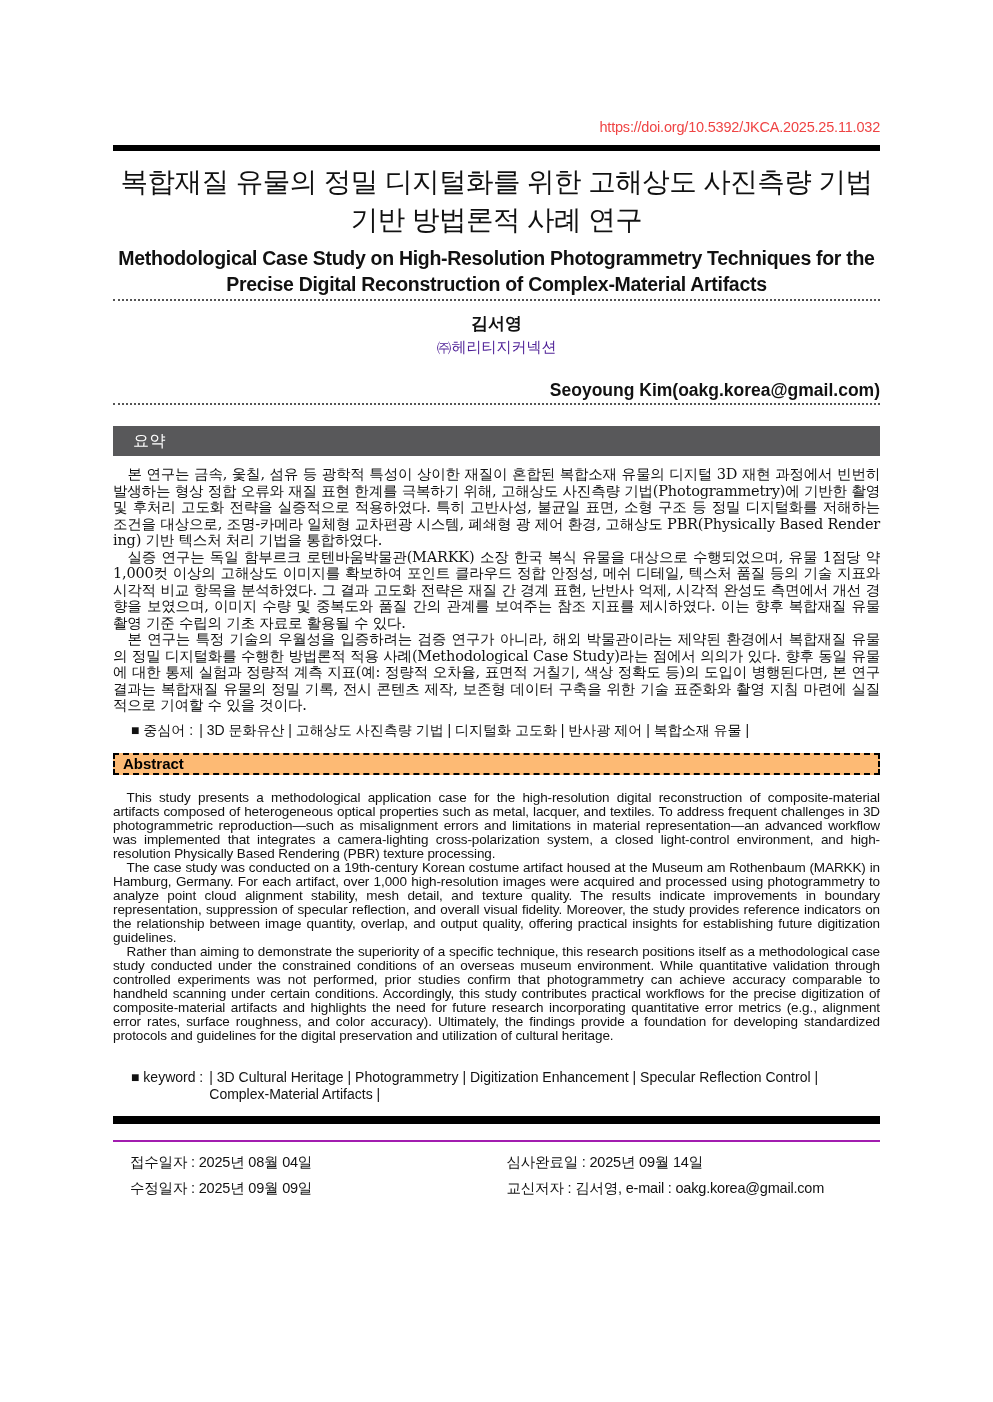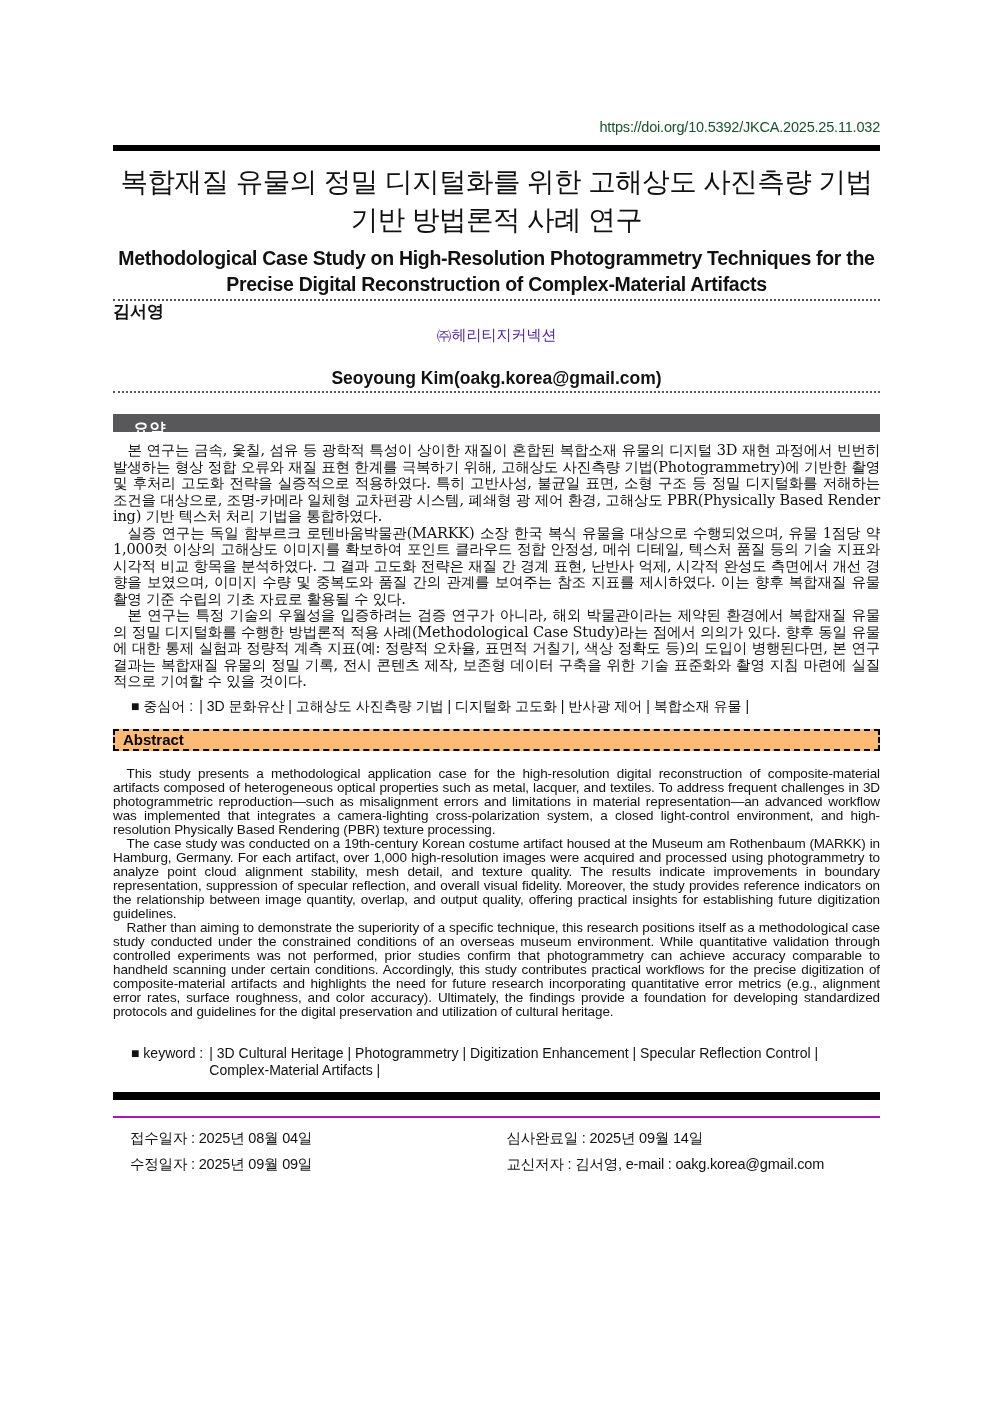--- a/index.html
+++ b/index.html
@@ -14,21 +14,21 @@
     overflow:hidden;
   }
   .sans{font-family:"Liberation Sans","DejaVu Sans",sans-serif;}
   .serif{font-family:"DejaVu Serif","Liberation Serif",serif;}
 
   .doi{
     margin-top:118px;
     text-align:right;
     font-size:14.5px;line-height:18px;
     letter-spacing:-0.2px;
-    color:#14532d;
+    color:#ef4444;
   }
   .rule-thick-top{margin-top:9px;height:6px;background:#000;}
   .rule-thick-bottom{margin-top:13px;height:8px;background:#000;}
 
   .title-ko{
     margin:12px 0 0 0;
     text-align:center;
     font-size:27.5px;line-height:38px;
     font-weight:normal;letter-spacing:-0.5px;
   }
@@ -36,28 +36,28 @@
     margin:6px 0 0 0;
     text-align:center;
     font-size:19.5px;line-height:26px;
     font-weight:bold;letter-spacing:-0.3px;
   }
   .dotted{
     margin-top:2px;
     border-top:2px dotted #555;
     height:0;
   }
-  .author-name{font-size:17px;line-height:22px;font-weight:bold;}
+  .author-name{margin-top:12px;text-align:center;font-size:17px;line-height:22px;font-weight:bold;}
   .author-affil{margin-top:2px;text-align:center;font-size:15px;line-height:20px;color:#4c1d95;}
-  .author-email{margin-top:22px;text-align:center;font-size:17.5px;line-height:22px;font-weight:bold;}
+  .author-email{margin-top:22px;text-align:right;font-size:17.5px;line-height:22px;font-weight:bold;}
 
   .sec-bar-ko{
-    margin-top:21px;height:18px;
+    margin-top:21px;height:30px;
     background:#58585a;color:#ffffff;
-    font-size:16px;font-weight:bold;line-height:30px;
+    font-size:16px;font-weight:normal;line-height:30px;
     padding-left:20px;letter-spacing:0.5px;
   }
   .sec-bar-en{
     margin-top:14px;height:22px;
     background:#fdba74;color:#000;
     border:2px dashed #000;
     box-sizing:border-box;
     font-size:15px;font-weight:bold;line-height:18px;
     padding-left:8px;
   }

